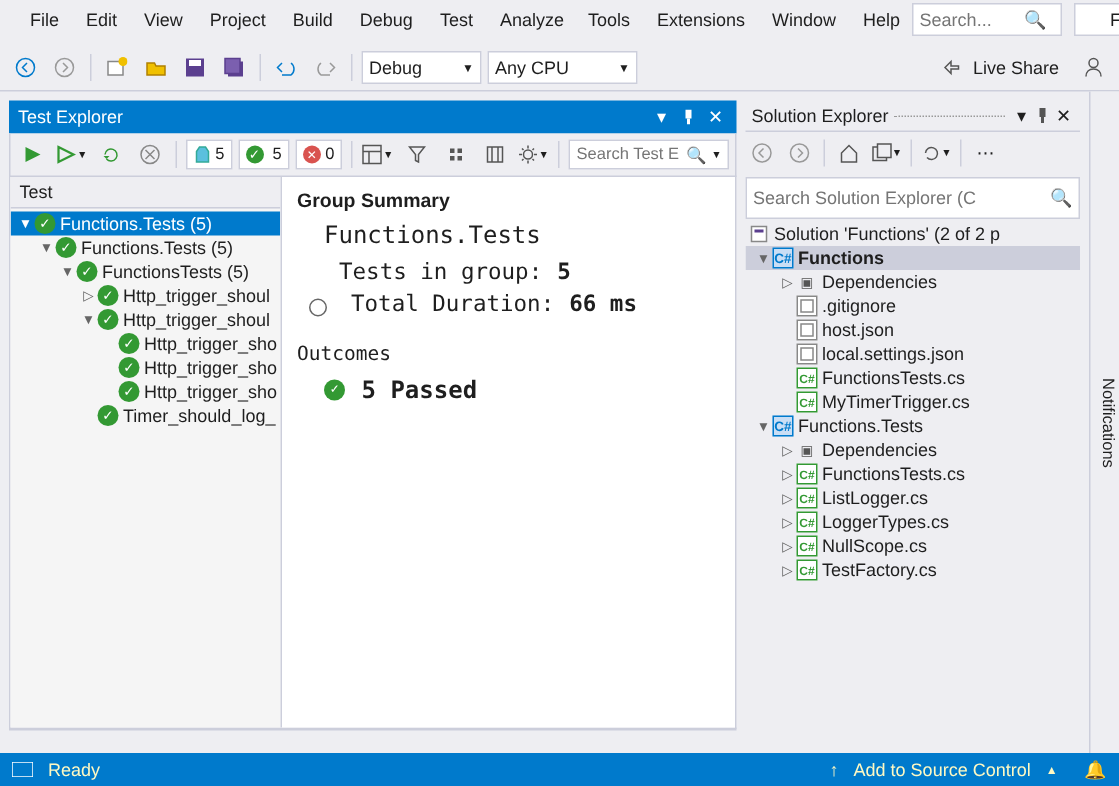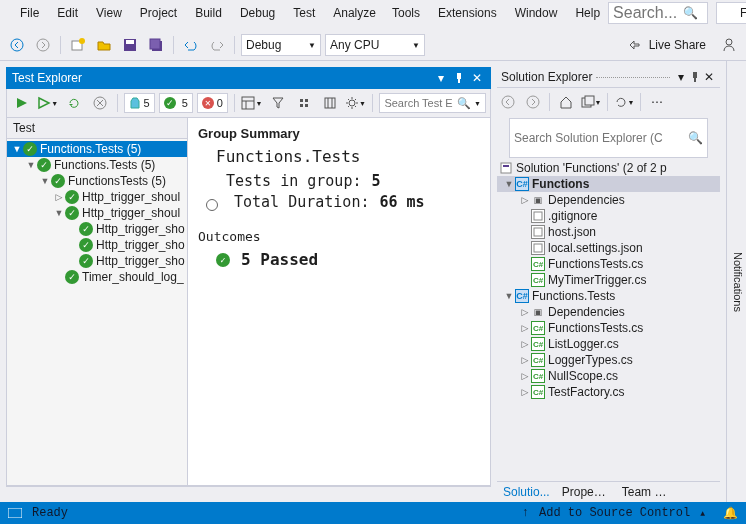--- a/index.html
+++ b/index.html
@@ -4,21 +4,21 @@
 <style>
 * { box-sizing: border-box; margin: 0; padding: 0; }
 body { font-family: "Segoe UI", sans-serif; font-size: 12px; color: #1e1e1e; background: #eeeef2; width: 746px; height: 524px; overflow: hidden; display: flex; flex-direction: column; }
 .menubar { display: flex; align-items: flex-start; padding: 2px 4px 0; background: #eeeef2; }
 .vs-logo { width: 26px; height: 26px; margin: 2px 6px 0 2px; }
 .menu-rows { display: flex; }
 .menu-row { display: flex; gap: 2px; }
 .menu-item { padding: 4px 8px; cursor: default; }
 .title-controls { margin-left: auto; display: flex; align-items: center; gap: 8px; }
 .title-search { display: flex; align-items: center; border: 1px solid #cccedb; background: #fff; padding: 1px 4px; width: 100px; height: 22px; }
-.title-search input { border: none; outline: none; font-size: 16px; width: 70px; background: transparent; }
+.title-search input { border: none; outline: none; font-size: 12px; width: 70px; background: transparent; }
 .solution-name { padding: 3px 10px; border: 1px solid #cccedb; background: #fff; width: 100px; text-align: center; }
 .win-btn { width: 26px; height: 22px; display: flex; align-items: center; justify-content: center; }
 .toolbar { display: flex; align-items: center; padding: 4px 6px; gap: 4px; border-bottom: 1px solid #cccedb; }
 .tbtn { width: 22px; height: 22px; display: flex; align-items: center; justify-content: center; cursor: default; }
 .sep { width: 1px; height: 18px; background: #cccedb; margin: 0 2px; }
 .dd { display: flex; align-items: center; border: 1px solid #cccedb; background: #fff; height: 22px; padding: 0 4px; gap: 4px; }
 .main { flex: 1; display: flex; min-height: 0; }
 .left-panel { width: 491px; display: flex; flex-direction: column; padding: 6px 0 0 6px; }
 .panel-header { background: #007acc; color: #fff; display: flex; align-items: center; padding: 3px 6px; height: 22px; font-size: 12px; }
 .panel-header .spacer { flex: 1; }
@@ -42,36 +42,36 @@
 .detail-col .row { font-family: Consolas, monospace; font-size: 15px; margin: 3px 0 3px 28px; display: flex; align-items: flex-end; gap: 10px; }
 .detail-col .row .val { font-weight: bold; }
 .detail-col .outcomes { font-family: Consolas, monospace; font-size: 13px; margin-top: 18px; }
 .detail-col .outcome-row { display: flex; align-items: center; gap: 8px; margin: 6px 0 0 18px; font-family: Consolas, monospace; font-size: 16px; font-weight: bold; }
 .scroll-strip { height: 16px; background: #eeeef2; border-top: 1px solid #cccedb; }
 .bottom-tabs { display: flex; gap: 14px; padding: 4px 10px; font-size: 12px; }
 .right-panel { flex: 1; display: flex; flex-direction: column; padding: 6px 6px 0 6px; min-width: 0; }
 .right-panel .panel-header2 { display: flex; align-items: flex-start; padding: 3px 4px; font-size: 12px; border-bottom: 1px solid #cccedb; }
 .dotline { flex: 1; border-bottom: 1px dotted #999; margin: 0 4px; height: 8px; }
 .se-toolbar { display: flex; align-items: center; padding: 3px 0; gap: 3px; }
-.se-search { display: flex; align-items: center; border: 1px solid #cccedb; background: #fff; padding: 1px 4px; height: 40px; margin: 2px 12px; }
+.se-search { display: flex; align-items: center; border: 1px solid #cccedb; background: #fff; padding: 1px 4px; height: 28px; margin: 2px 0; }
 .se-search input { border: none; outline: none; flex: 1; font-size: 12px; background: transparent; }
 .se-tree { flex: 1; overflow: hidden; font-size: 12px; }
 .se-row { display: flex; align-items: center; padding: 1px 2px; white-space: nowrap; cursor: default; }
 .se-row.sel { background: #cccedb; }
 .se-row .arrow { color: #666; }
 .file-icon { width: 14px; height: 14px; margin-right: 3px; display: inline-flex; align-items: center; justify-content: center; font-size: 9px; flex-shrink: 0; }
 .fi-proj { background: #c9def5; border: 1px solid #007acc; color: #007acc; font-weight: bold; }
 .fi-cs { background: #fff; border: 1px solid #339933; color: #339933; font-weight: bold; font-size: 8px; }
 .fi-json { background: #fff; border: 1px solid #888; }
 .fi-dep { color: #555; }
 .se-tabs { display: flex; border-top: 1px solid #cccedb; font-size: 12px; }
 .se-tabs .tab { padding: 3px 6px; overflow: hidden; text-overflow: ellipsis; white-space: nowrap; max-width: 60px; }
 .se-tabs .tab.active { color: #007acc; }
 .notif-strip { width: 20px; writing-mode: vertical-rl; text-align: center; padding: 6px 2px; border-left: 1px solid #cccedb; font-size: 11px; background: #eeeef2; }
-.statusbar { background: #007acc; color: #0f172a; display: flex; align-items: center; padding: 2px 8px; height: 22px; font-size: 12px; gap: 10px; font-family: Liberation Mono, monospace; }
+.statusbar { background: #007acc; color: #fef9c3; display: flex; align-items: center; padding: 2px 8px; height: 22px; font-size: 12px; gap: 10px; }
 .statusbar .spacer { flex: 1; }
 svg { display: block; }
 .clock-icon { width: 12px; height: 12px; border: 1px solid #666; border-radius: 50%; position: relative; display: inline-block; margin-right: 6px; }
 </style>
 </head>
 <body>
 
 <div class="menubar">
   <div class="vs-logo">
     <svg viewBox="0 0 24 24">
@@ -488,25 +488,20 @@
             <span>NullScope.cs</span>
           </div>
           <div class="se-row" style="padding-left: 22px;">
             <span class="arrow">▷</span>
             <span class="file-icon fi-cs">C#</span>
             <span>TestFactory.cs</span>
           </div>
         </div>
     </div>
     <div class="scroll-strip" style="border:none;height:12px"></div>
-    <div class="se-tabs" id="se-tabs">
-        <div class="tab active">Solutio...</div>
-        <div class="tab">Propert...</div>
-        <div class="tab">Team E...</div>
-      </div>
   </div>
 
   <div class="notif-strip">Notifications</div>
 </div>
 
 <div class="statusbar">
   <span>
       <svg width="14" height="10">
         <rect x="0" y="0" width="14" height="10" fill="none" stroke="#fff"></rect>
       </svg>

